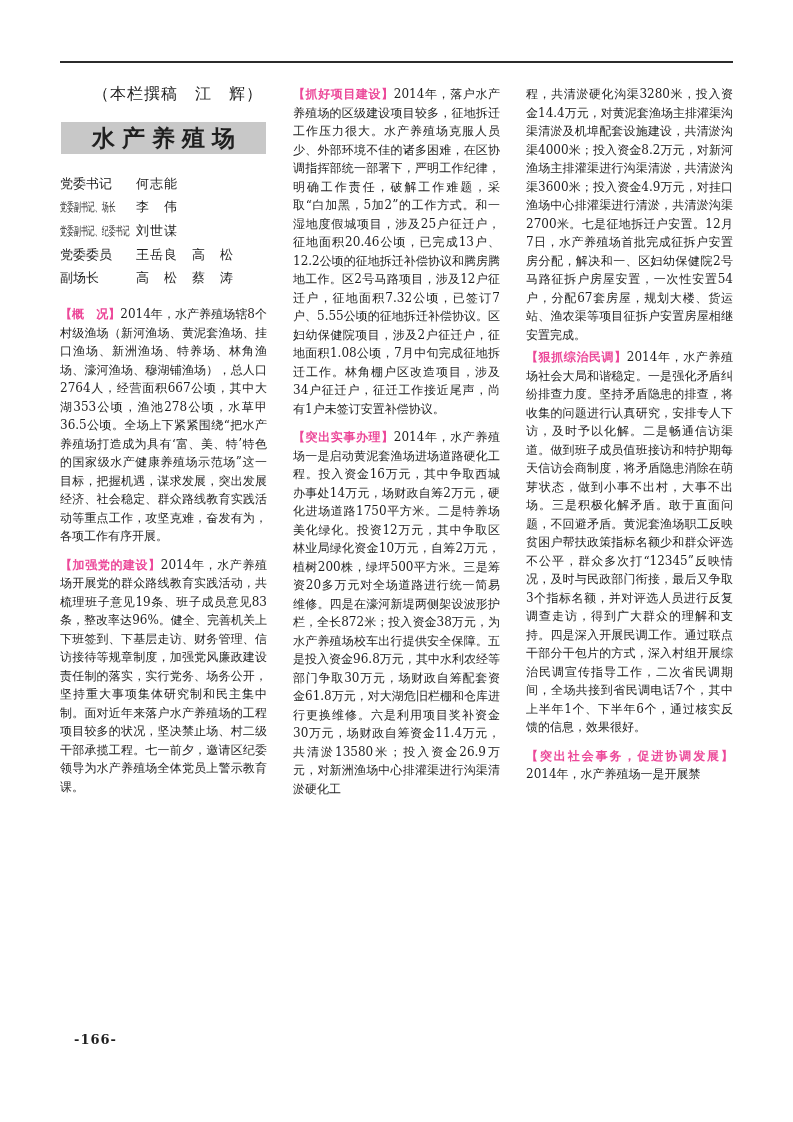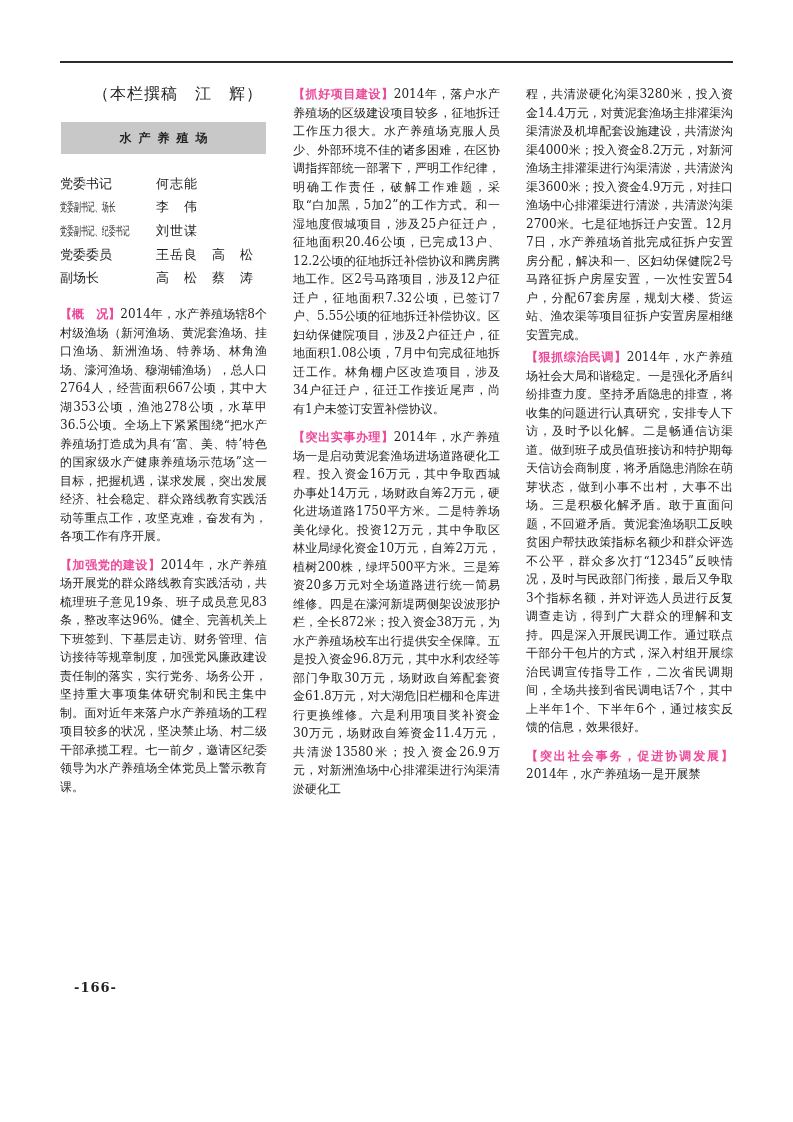--- a/index.html
+++ b/index.html
@@ -45,31 +45,30 @@
     padding-right:4px;
     font-size:16px;
     letter-spacing:1px;
     margin-bottom:18px !important;
   }
   .section-box{
     background:#c8c8c8;
     text-align:center;
     font-family:"DejaVu Sans","Liberation Sans",sans-serif;
     font-weight:bold;
-    font-size:12px;
+    font-size:23px;
     letter-spacing:7px;
     padding:7px 0 7px 7px; 
     margin:0 1px 18px 1px;
   }
   .staff{margin-bottom:16px;}
   .staff-row{
     display:flex;
     line-height:23px;
     font-size:13px;
-    gap:20px;
   }
   .staff-row .role{
     width:76px;
     flex-shrink:0;
     white-space:nowrap;
     overflow:visible;
   }
   .staff-row.compressed .role-inner{
     display:inline-block;
     white-space:nowrap;
@@ -79,21 +78,21 @@
   }
   .staff-row .names{flex:1;letter-spacing:1px;}
   .phead{
     font-family:"DejaVu Sans","Liberation Sans",sans-serif;
     font-weight:bold;
     color:#ec4899;
   }
   .page-number{
     position:absolute;
     left:74px;
-    top:980px;
+    top:1032px;
     font-size:13px;
     font-weight:600;
     letter-spacing:1px;
   }
 </style>
 </head>
 <body>
 
 <div class="page">
   <div class="margin-box">

